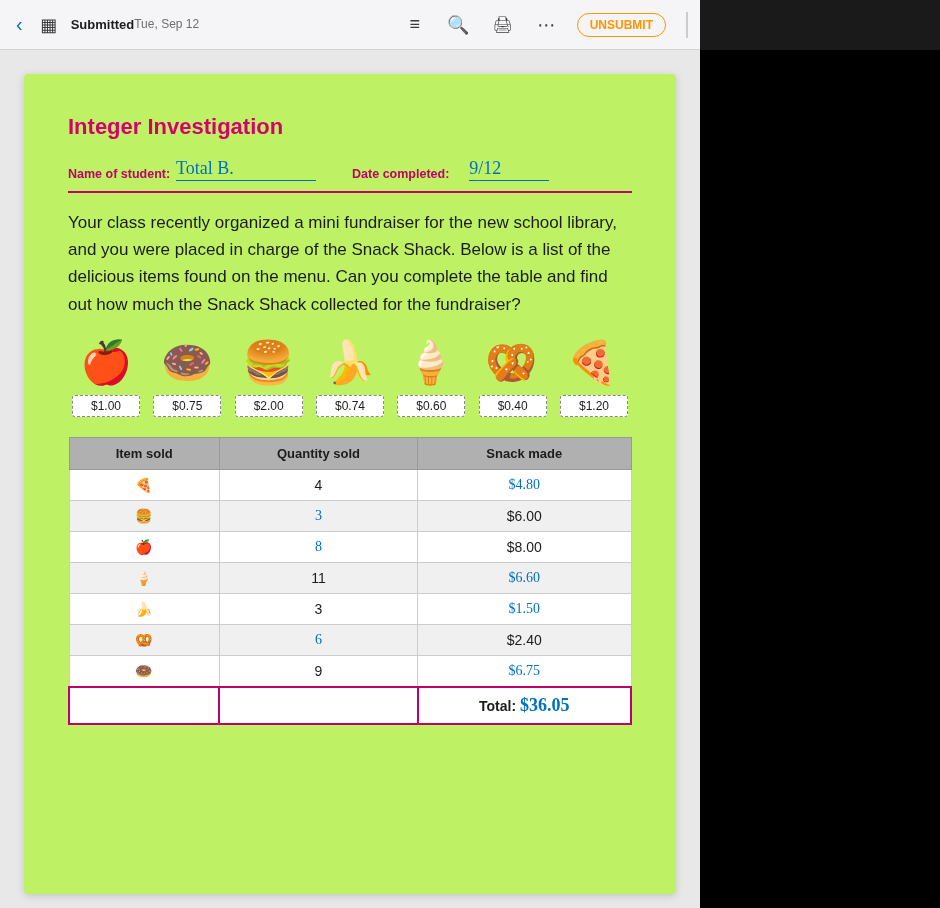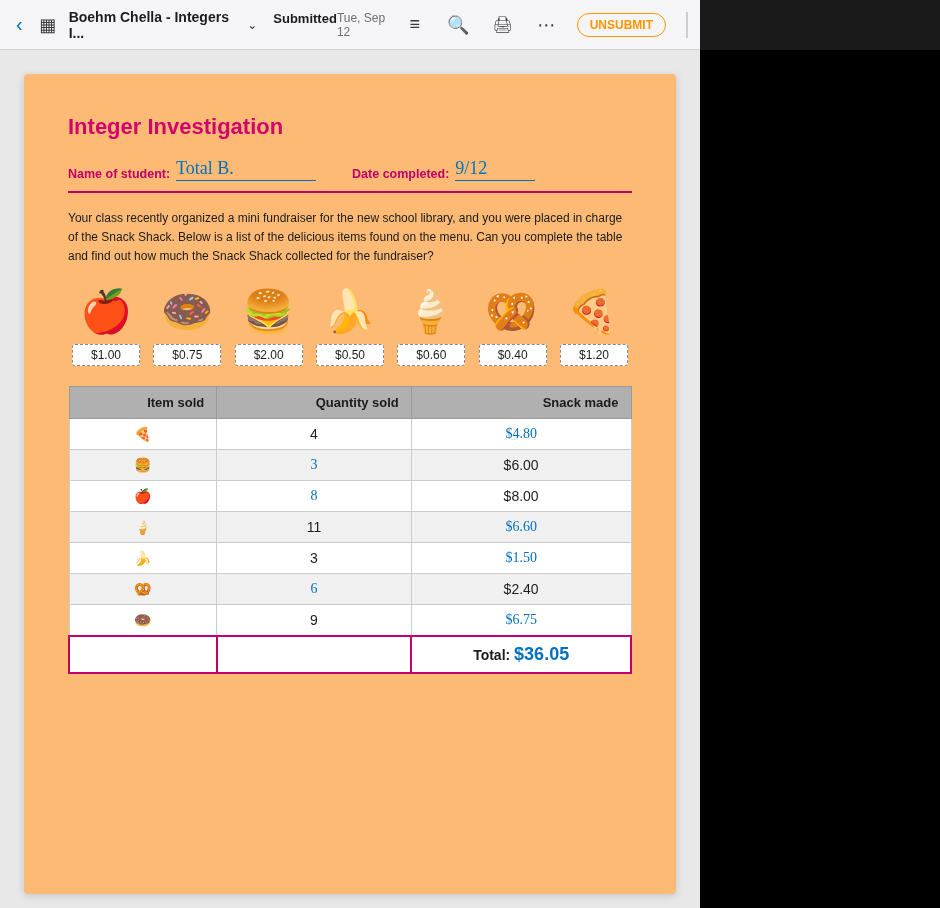--- a/index.html
+++ b/index.html
@@ -96,21 +96,21 @@
     
     .document-panel {
       width: 700px;
       background: #e8e8e8;
       padding: 24px;
       overflow-y: auto;
       flex-shrink: 0;
     }
 
     .page {
-      background: #fdba74;
+      background: #bef264;
       border-radius: 4px;
       box-shadow: 0 2px 8px rgba(0,0,0,0.15);
       padding: 40px 44px 47px 44px;
       min-height: 820px;
     }
 
     
     .side-panel {
       flex: 1;
       background: #000;
@@ -148,31 +148,31 @@
       margin: 0 6px;
     }
 
     .handwritten-date {
       font-family: 'Brush Script MT', 'Segoe Script', cursive;
       font-size: 18px;
       color: #0070c0;
       border-bottom: 1.5px solid #0070c0;
       min-width: 80px;
       padding-bottom: 1px;
-      margin: 0 6px;
+      margin: 0 20px;
     }
 
     .divider-line {
       border: none;
       border-top: 2px solid #c0006b;
       margin: 10px 0 16px 0;
     }
 
     .description-text {
-      font-size: 12px;
+      font-size: 17px;
       line-height: 1.6;
       color: #1c1c1e;
       margin-bottom: 20px;
     }
 
     
     .food-icons-row {
       display: flex;
       align-items: center;
       justify-content: space-between;
@@ -217,21 +217,21 @@
     .data-table thead tr {
       background: #b0b0b0;
     }
 
     .data-table thead th {
       padding: 8px 12px;
       font-size: 13px;
       font-weight: 700;
       color: #1c1c1e;
       border: 1px solid #999;
-      text-align: right;
+      text-align: center;
     }
 
     .data-table tbody tr {
       background: #fff;
     }
 
     .data-table tbody tr:nth-child(even) {
       background: #f0f0f0;
     }
 
@@ -263,21 +263,21 @@
       font-size: 14px;
       font-weight: 600;
     }
 
     .total-label {
       color: #1c1c1e;
       text-align: center;
     }
 
     .total-value {
-      font-family: Liberation Sans, sans-serif;
+      font-family: Liberation Serif, serif;
       color: #0070c0;
       font-size: 18px;
     }
 
     
     .back-btn {
       background: none;
       border: none;
       font-size: 20px;
       color: #0070c0;
@@ -288,24 +288,20 @@
 </head>
 <body>
 
 <div class="toolbar">
   <button class="back-btn">
     <span>‹</span>
   </button>
   <button class="icon-btn">
     <span style="font-size:18px; color:#3a3a3c;">▦</span>
   </button>
-  <div class="toolbar-title-group">
-    <span class="toolbar-title">Boehm Chella - Integers I...</span>
-    <button class="icon-btn" style="font-size:12px;">⌄</button>
-  </div>
 
   <div class="toolbar-subtitle-group">
     <span class="submitted-label">Submitted</span>
     <span class="submitted-date">Tue, Sep 12</span>
   </div>
 
   <div class="toolbar-icons">
     <button class="icon-btn" style="font-size:18px;">≡</button>
     <button class="icon-btn" style="font-size:18px;">🔍</button>
     <button class="icon-btn" style="font-size:16px;">🖨</button>
@@ -339,21 +335,21 @@
         <div class="food-icon">🍌</div>
         <div class="food-icon">🍦</div>
         <div class="food-icon">🥨</div>
         <div class="food-icon">🍕</div>
       </div>
 
       <div class="price-tags-row">
         <div class="price-tag">$1.00</div>
         <div class="price-tag">$0.75</div>
         <div class="price-tag">$2.00</div>
-        <div class="price-tag">$0.50</div>
+        <div class="price-tag">$0.74</div>
         <div class="price-tag">$0.60</div>
         <div class="price-tag">$0.40</div>
         <div class="price-tag">$1.20</div>
       </div>
 
       <table class="data-table">
         <thead>
           <tr>
             <th>Item sold</th>
             <th>Quantity sold</th>

